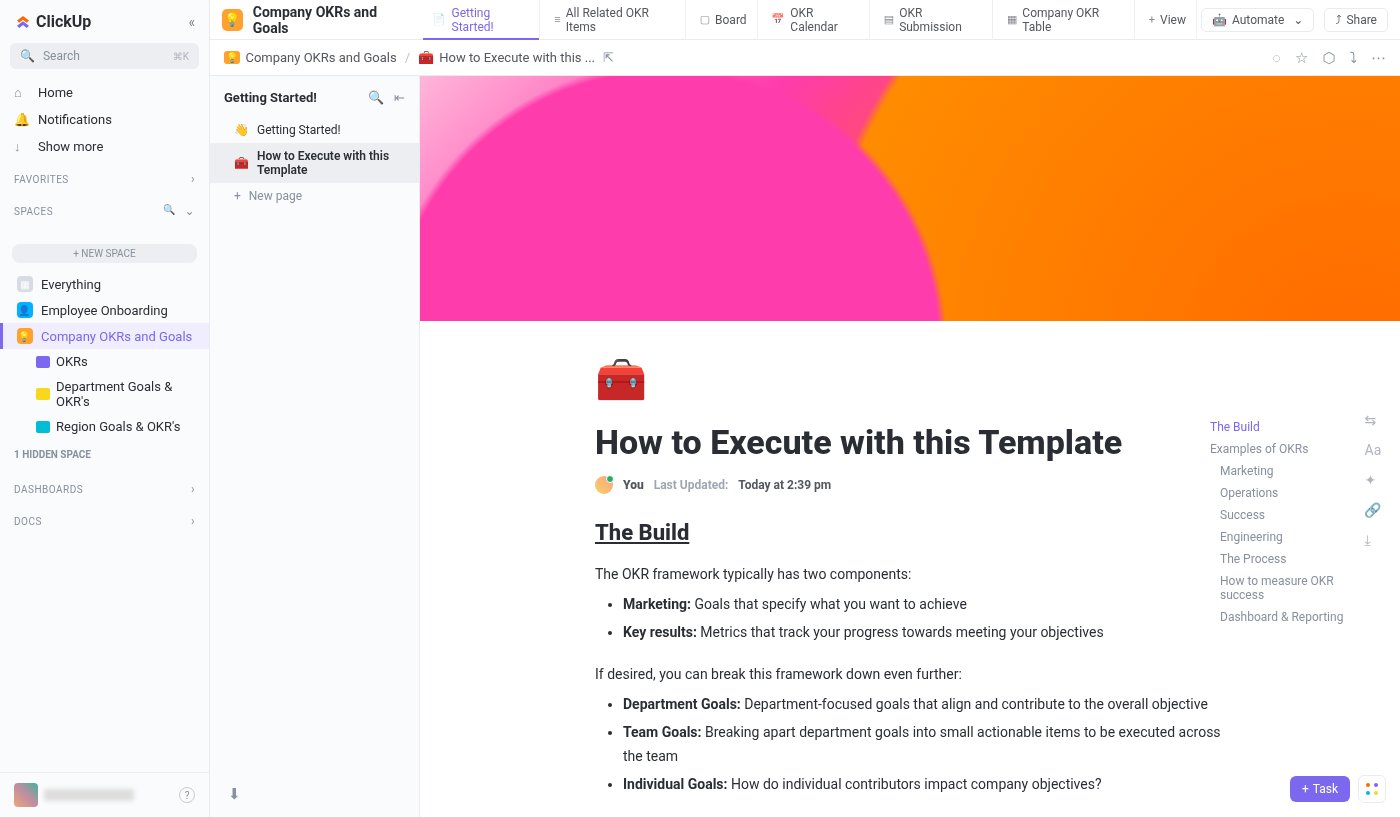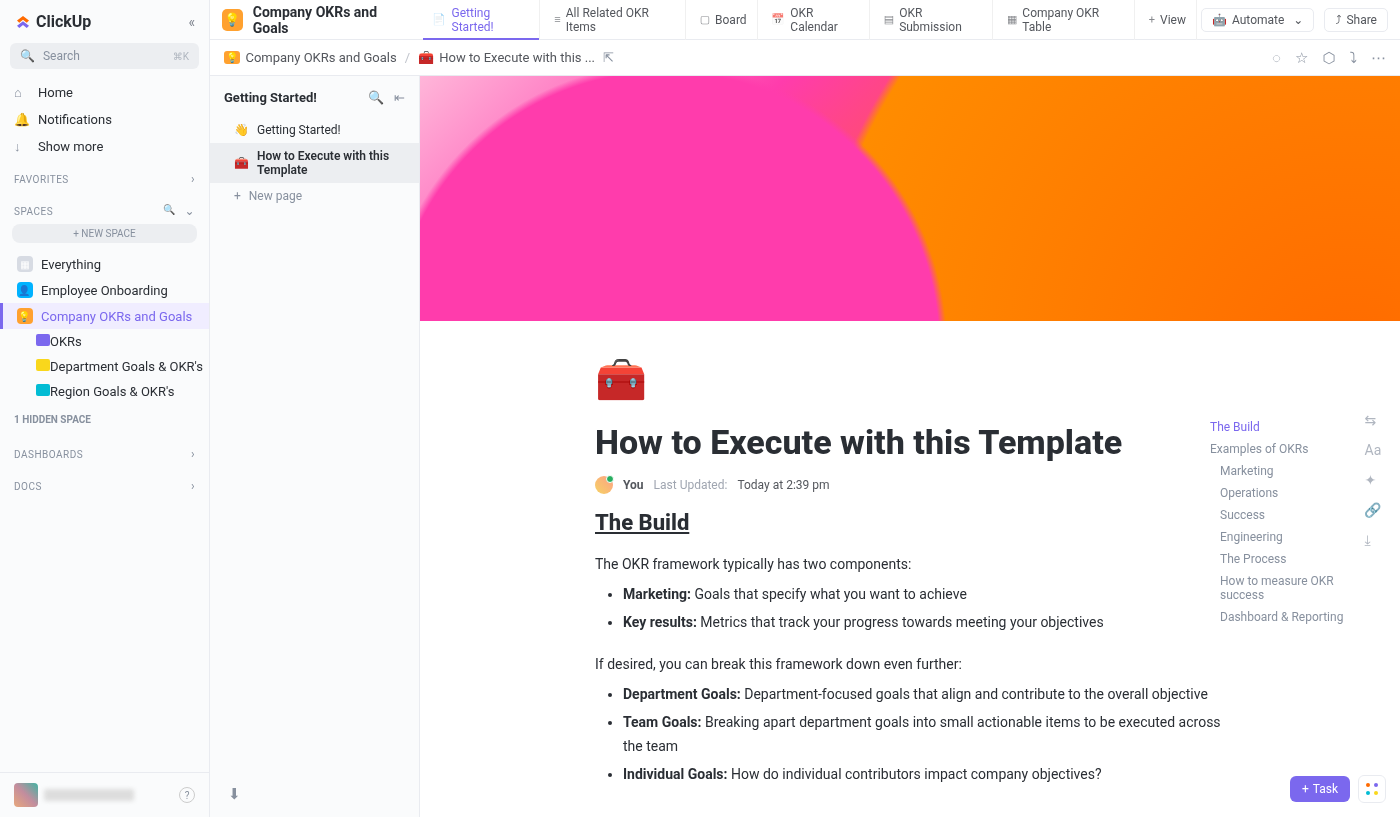--- a/index.html
+++ b/index.html
@@ -11,25 +11,25 @@
 .sb-header { display: flex; align-items: center; justify-content: space-between; padding: 12px 14px; }
 .logo { display: flex; align-items: center; gap: 4px; font-weight: 700; font-size: 16px; }
 .logo-icon { width: 18px; height: 18px; }
 .collapse-btn { color: #7c828d; cursor: pointer; font-size: 14px; }
 .search-box { margin: 0 10px 10px; background: #eceef1; border-radius: 6px; padding: 6px 10px; display: flex; align-items: center; gap: 8px; color: #87909e; font-size: 12px; }
 .search-box .kbd { margin-left: auto; font-size: 10px; opacity: .6; }
 .nav-item { display: flex; align-items: center; gap: 10px; padding: 6px 14px; color: #2a2e34; font-size: 13px; cursor: pointer; }
 .nav-item .ico { width: 14px; color: #87909e; }
 .section-label { padding: 12px 14px 6px; font-size: 10px; font-weight: 400; color: #87909e; letter-spacing: .5px; display: flex; align-items: center; justify-content: space-between; }
 .section-label .chev { font-size: 12px; }
-.new-space-btn { margin: 0 12px 8px; background: #eceef1; border-radius: 8px; padding: 4px; text-align: center; font-size: 10px; color: #87909e; cursor: pointer; }
+.new-space-btn { margin: 20px 12px 8px; background: #eceef1; border-radius: 8px; padding: 4px; text-align: center; font-size: 10px; color: #87909e; cursor: pointer; }
 .space-item { display: flex; align-items: center; gap: 8px; padding: 5px 14px; font-size: 13px; cursor: pointer; border-left: 3px solid transparent; }
 .space-item.active { background: #f0edff; color: #7b68ee; border-left: 3px solid #7b68ee; }
 .space-icon { width: 16px; height: 16px; border-radius: 4px; display: flex; align-items: center; justify-content: center; font-size: 10px; color: #fff; flex-shrink: 0; }
-.space-sub { padding-left: 36px; display: flex; font-size: 13px; cursor: pointer; padding-top: 5px; padding-bottom: 5px; }
+.space-sub { padding-left: 36px; display: flex; align-items: center; gap: 6px; font-size: 13px; cursor: pointer; padding-top: 5px; padding-bottom: 5px; }
 .folder-ico { width: 14px; height: 12px; border-radius: 2px; }
 .hidden-space { padding: 10px 14px; font-size: 10px; color: #87909e; font-weight: bold; }
 .sb-bottom { margin-top: auto; padding: 10px 14px; display: flex; align-items: center; gap: 6px; border-top: 1px solid #e9ebf0; }
 .avatar-sq { width: 24px; height: 24px; border-radius: 4px; background: linear-gradient(45deg,#e8a87c,#c38d9e,#41b3a3); }
 .blurred { width: 90px; height: 12px; background: #ddd; border-radius: 2px; filter: blur(2px); }
 .help-ico { margin-left: auto; width: 16px; height: 16px; border: 1px solid #ccc; border-radius: 50%; display: flex; align-items: center; justify-content: center; font-size: 10px; color: #87909e; }
 
 
 .main { flex: 1; display: flex; flex-direction: column; overflow: hidden; }
 .topbar { height: 40px; border-bottom: 1px solid #e9ebf0; display: flex; align-items: center; padding: 0 12px; gap: 4px; }
@@ -57,21 +57,21 @@
 .doc-sb-item { display: flex; align-items: center; gap: 8px; padding: 6px 14px 6px 24px; font-size: 12px; cursor: pointer; }
 .doc-sb-item.active { background: #eceef1; font-weight: 600; }
 .doc-sb-item.newp { color: #87909e; }
 
 
 .doc-scroll { flex: 1; overflow-y: auto; position: relative; }
 .cover { height: 245px; background: radial-gradient(circle at 25% 110%, #ff3cac 0%, #ff3cac 35%, transparent 36%), radial-gradient(circle at 95% 120%, #ff6a00 0%, #ff8c00 55%, transparent 56%), linear-gradient(135deg, #ffb6d9 0%, #ff3cac 30%, #ff6a00 70%, #ff8c00 100%); }
 .doc-body { max-width: 750px; margin: 0 auto; padding: 20px 60px 60px; position: relative; }
 .doc-emoji { font-size: 42px; margin-top: 14px; }
 .doc-title { font-size: 34px; font-weight: 800; margin: 18px 0 14px; }
-.doc-meta { display: flex; align-items: center; gap: 10px; font-size: 12px; color: #54575d; margin-bottom: 16px; }
+.doc-meta { display: flex; align-items: center; gap: 10px; font-size: 12px; color: #54575d; margin-bottom: 26px; font-weight: bold; }
 .doc-meta .av { width: 18px; height: 18px; border-radius: 50%; background: linear-gradient(45deg,#f6d365,#fda085); position: relative; }
 .doc-meta .av::after { content: ''; position: absolute; top: -1px; right: -1px; width: 6px; height: 6px; background: #27ae60; border-radius: 50%; border: 1px solid #fff; }
 .h2 { font-size: 22px; font-weight: 800; text-decoration: underline; margin-bottom: 18px; }
 .para { font-size: 14px; line-height: 1.6; margin-bottom: 8px; }
 .doc-body ul { padding-left: 28px; margin-bottom: 18px; }
 .doc-body li { font-size: 14px; line-height: 1.7; margin-bottom: 4px; }
 
 
 .toc { position: absolute; right: 20px; top: 340px; width: 170px; font-size: 12px; }
 .toc-item { padding: 4px 0; color: #87909e; cursor: pointer; }

